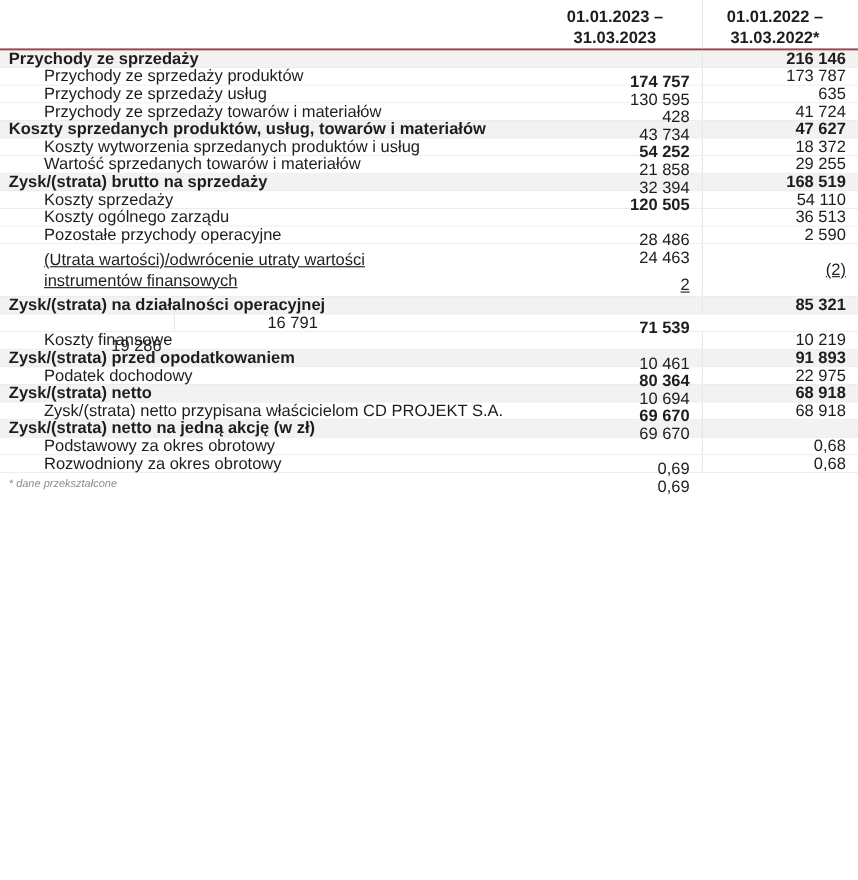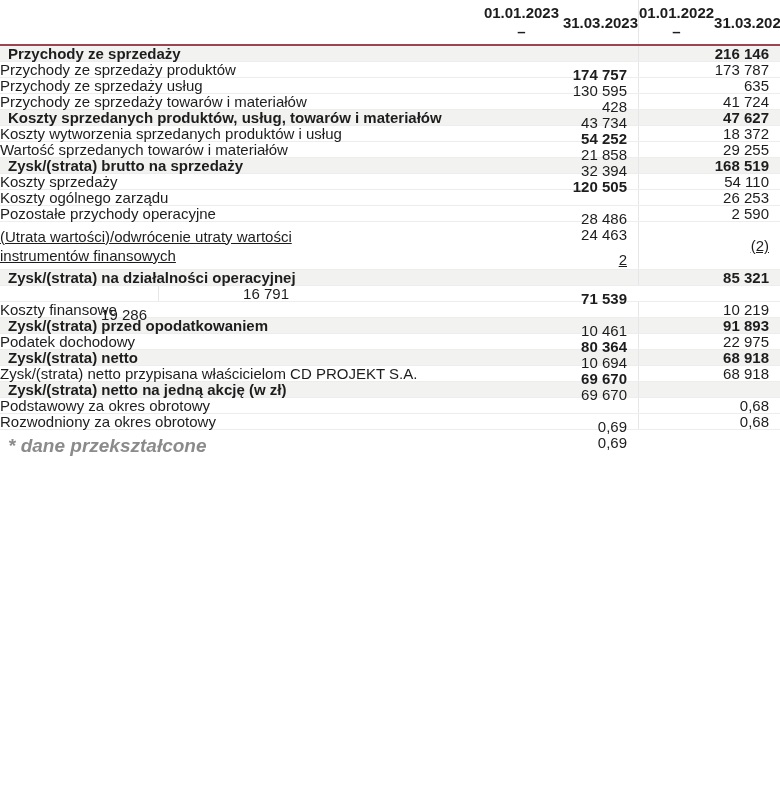--- a/index.html
+++ b/index.html
@@ -22,53 +22,53 @@
   .table{ width:780px; }
 
   
   .thead{
     display:flex;
     height:46px;
     border-bottom:2px solid var(--accent);
   }
   .thead .spacer{ flex:1; }
   .th{
-    display:flex; flex-direction:row;
-    justify-content:flex-start; align-items:center;
+    display:flex; flex-direction:column;
+    justify-content:flex-end; align-items:center;
     font-weight:bold; line-height:19px; text-align:center;
   }
   .th.col1{ width:158px; }
   .th.col2{ width:142px; border-left:1px solid var(--divider); padding-right:10px; }
 
   
   .row{
     display:flex; align-items:center;
     height:16px;
     border-bottom:1px solid var(--row-border);
     background:#ffffff;
   }
   .row.tall{ height:48px;text-decoration:underline; }
   .row.section{ background:var(--section-bg); font-weight:bold; }
   .row .label{
-    flex:1; padding-right:8px; line-height:19px;
+    flex:1; padding-left:40px; padding-right:8px; line-height:19px;
   }
   .row.section .label{ padding-left:8px; }
   .row .val{
     align-self:stretch;
     display:flex; align-items:center; justify-content:flex-end;
     padding-right:11px;
     white-space:nowrap;
   }
   .row .val.col1{ width:158px;margin-top:28px; }
   .row .val.col2{ width:142px; border-left:1px solid var(--divider); }
 
   
   .footnote{
     font-style:italic; color:var(--footnote);
-    font-size:19px; padding:5px 0 0 8px;font-weight:bold;
+    font-size:10px; padding:5px 0 0 8px;
   }
 </style>
 </head>
 <body>
 
 <div class="table">
 
   <div class="thead">
     <div class="spacer"></div>
     <div class="th col1">
@@ -152,21 +152,21 @@
 
     </div>
     <div class="val col2">54 110</div>
   </div>
       <div class="row">
     <div class="label">
       <div>Koszty ogólnego zarządu</div>
 
     </div>
     <div class="val col1">28 486</div>
-    <div class="val col2">26 253</div>
+    <div class="val col2">36 513</div>
   </div>
       <div class="row">
     <div class="label">
       <div>Pozostałe przychody operacyjne</div>
 
     </div>
     <div class="val col1">24 463</div>
     <div class="val col2">2 590</div>
   </div>
       <div class="row tall">

